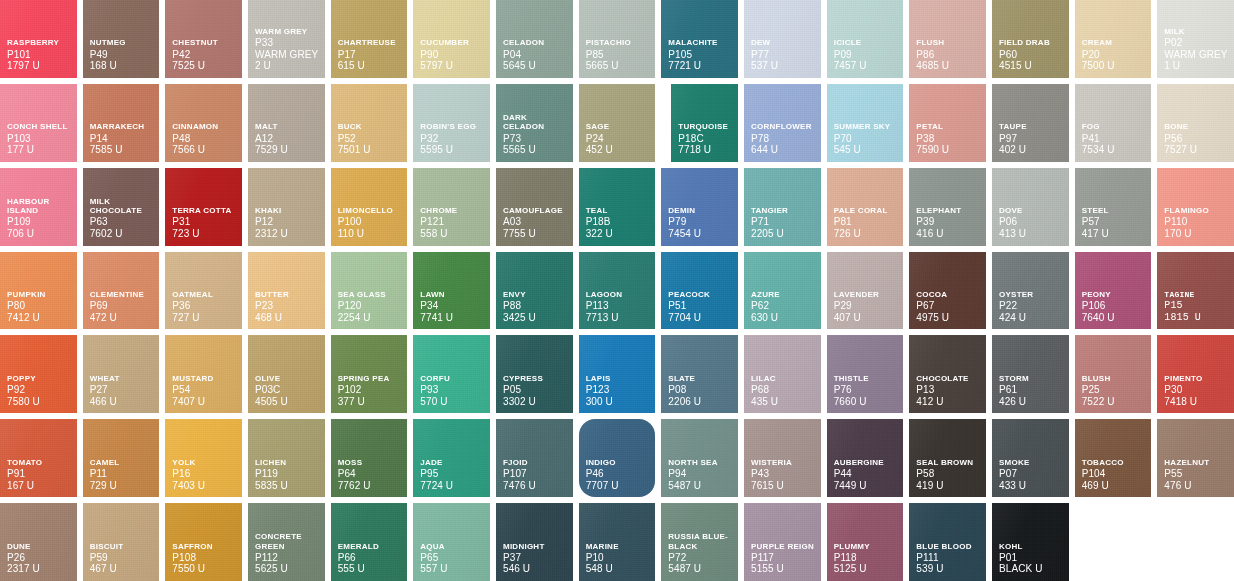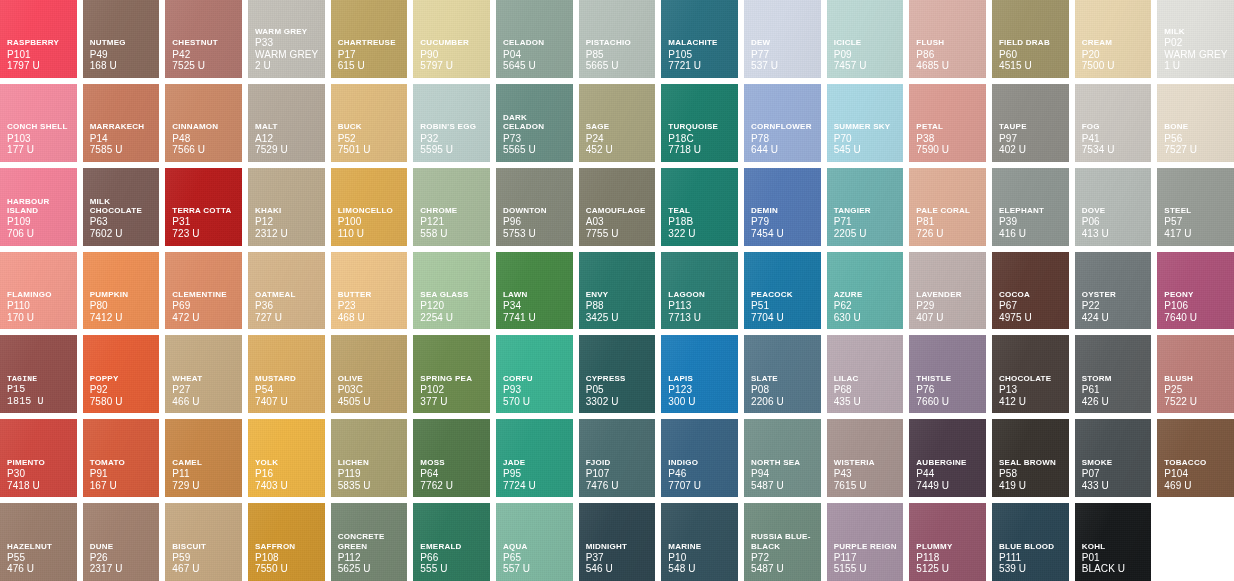--- a/index.html
+++ b/index.html
@@ -253,21 +253,21 @@
       </div>
     </div>
     <div class="swatch txt-light" style="background-color: rgb(169, 165, 128);">
       <div class="swatch-texture"></div>
       <div class="swatch-label">
         <span class="sw-name">SAGE</span>
         <span class="sw-code">P24</span>
         <span class="sw-pantone">452 U</span>
       </div>
     </div>
-    <div class="swatch txt-light" style="background-color: rgb(29, 127, 109);">
+    <div class="swatch txt-light" style="background-color: rgb(29, 127, 109); margin-left: 10px;">
       <div class="swatch-texture"></div>
       <div class="swatch-label">
         <span class="sw-name">TURQUOISE</span>
         <span class="sw-code">P18C</span>
         <span class="sw-pantone">7718 U</span>
       </div>
     </div>
     <div class="swatch txt-light" style="background-color: rgb(153, 175, 217);">
       <div class="swatch-texture"></div>
       <div class="swatch-label">
@@ -357,28 +357,20 @@
       </div>
     </div>
     <div class="swatch txt-light" style="background-color: rgb(168, 188, 156);">
       <div class="swatch-texture"></div>
       <div class="swatch-label">
         <span class="sw-name">CHROME</span>
         <span class="sw-code">P121</span>
         <span class="sw-pantone">558 U</span>
       </div>
     </div>
-    <div class="swatch txt-light" style="background-color: rgb(133, 137, 122);">
-      <div class="swatch-texture"></div>
-      <div class="swatch-label">
-        <span class="sw-name">DOWNTON</span>
-        <span class="sw-code">P96</span>
-        <span class="sw-pantone">5753 U</span>
-      </div>
-    </div>
     <div class="swatch txt-light" style="background-color: rgb(127, 124, 106);">
       <div class="swatch-texture"></div>
       <div class="swatch-label">
         <span class="sw-name">CAMOUFLAGE</span>
         <span class="sw-code">A03</span>
         <span class="sw-pantone">7755 U</span>
       </div>
     </div>
     <div class="swatch txt-light" style="background-color: rgb(29, 128, 112);">
       <div class="swatch-texture"></div>
@@ -733,21 +725,21 @@
       </div>
     </div>
     <div class="swatch txt-light" style="background-color: rgb(75, 109, 112);">
       <div class="swatch-texture"></div>
       <div class="swatch-label">
         <span class="sw-name">FJOID</span>
         <span class="sw-code">P107</span>
         <span class="sw-pantone">7476 U</span>
       </div>
     </div>
-    <div class="swatch txt-light" style="background-color: rgb(58, 100, 132);">
+    <div class="swatch txt-light" style="background-color: rgb(58, 100, 132); border-radius: 16px;">
       <div class="swatch-texture"></div>
       <div class="swatch-label">
         <span class="sw-name">INDIGO</span>
         <span class="sw-code">P46</span>
         <span class="sw-pantone">7707 U</span>
       </div>
     </div>
     <div class="swatch txt-light" style="background-color: rgb(115, 145, 139);">
       <div class="swatch-texture"></div>
       <div class="swatch-label">

